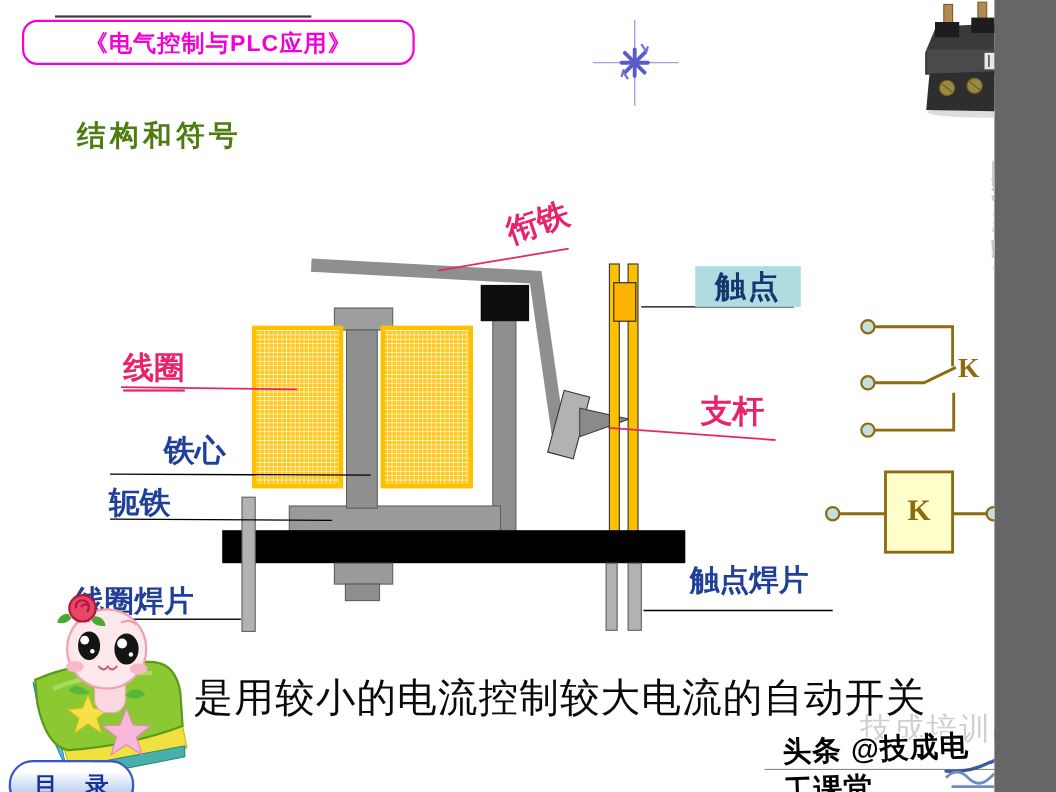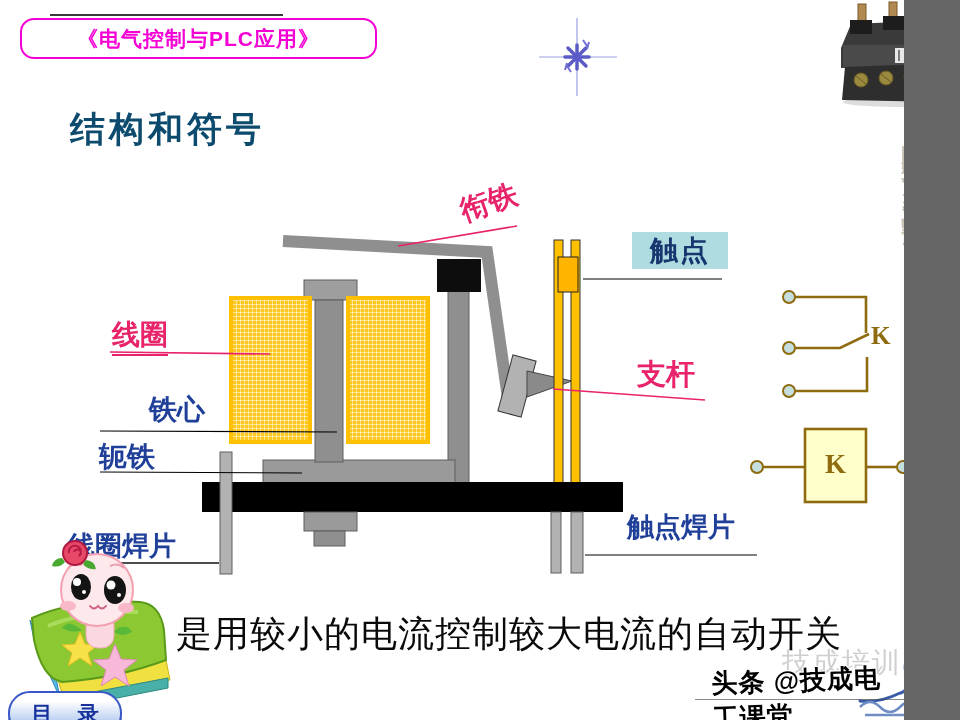--- a/index.html
+++ b/index.html
@@ -10,21 +10,21 @@
   .abs{position:absolute;}
   
   .top-rule{left:50px;top:14px;width:233px;height:2px;background:#3a3a3a;}
   .course-box{
     left:20px;top:18px;width:353px;height:37px;
     border:2px solid #f400d4;border-radius:14px;
     display:flex;align-items:center;justify-content:center;
     font-family:"Liberation Sans",sans-serif;
   }
   .course-box span{color:#f400d4;font-size:21px;font-weight:bold;letter-spacing:1px;}
-  .page-title{left:70px;top:106px;font-size:35px;font-weight:bold;color:#0c4a6e;letter-spacing:4px;}
+  .page-title{left:70px;top:106px;font-size:26px;font-weight:bold;color:#4d7c0f;letter-spacing:4px;}
   
   .slogan{
     left:901px;top:120px;height:480px;
     writing-mode:vertical-rl;text-orientation:mixed;
     font-size:31px;color:#c8c3b6;letter-spacing:3px;line-height:1;
   }
   
   svg.layer{left:0;top:0;width:960px;height:720px;pointer-events:none;}
   
   .lbl{font-weight:bold;white-space:nowrap;}
@@ -177,21 +177,21 @@
     <g>
       <line x1="763" y1="467" x2="805" y2="467" stroke="#8f6b10" stroke-width="2.6"></line>
       <line x1="866" y1="467" x2="897" y2="467" stroke="#8f6b10" stroke-width="2.6"></line>
       <rect x="805" y="429" width="61" height="73" fill="#ffffcc" stroke="#8f6b10" stroke-width="2.6"></rect>
       <circle cx="757" cy="467" r="6" fill="#c5dede" stroke="#8f6b10" stroke-width="2"></circle>
       <circle cx="903" cy="467" r="6" fill="#c5dede" stroke="#8f6b10" stroke-width="2"></circle>
     </g>
   </svg>
 
   <div class="abs lbl mag lbl-armature" style="z-index:2;">衔铁</div>
-  <div class="abs contact-box" style="z-index:2;">
+  <div class="abs contact-box" style="z-index:2;margin-top:10px;">
     <span>触点</span>
   </div>
   <div class="abs lbl mag lbl-coil" style="border-bottom:2px solid #e8236b;z-index:2;">线圈</div>
   <div class="abs lbl blu lbl-core" style="z-index:2;margin-left:32px;">铁心</div>
   <div class="abs lbl blu lbl-yoke" style="z-index:2;">轭铁</div>
   <div class="abs lbl blu lbl-coiltab" style="z-index:2;">线圈焊片</div>
   <div class="abs lbl blu lbl-contacttab" style="z-index:2;">触点焊片</div>
   <div class="abs lbl mag lbl-rod" style="z-index:2;">支杆</div>
 
   <div class="abs k-letter k-contact" style="z-index:2;">K</div>

